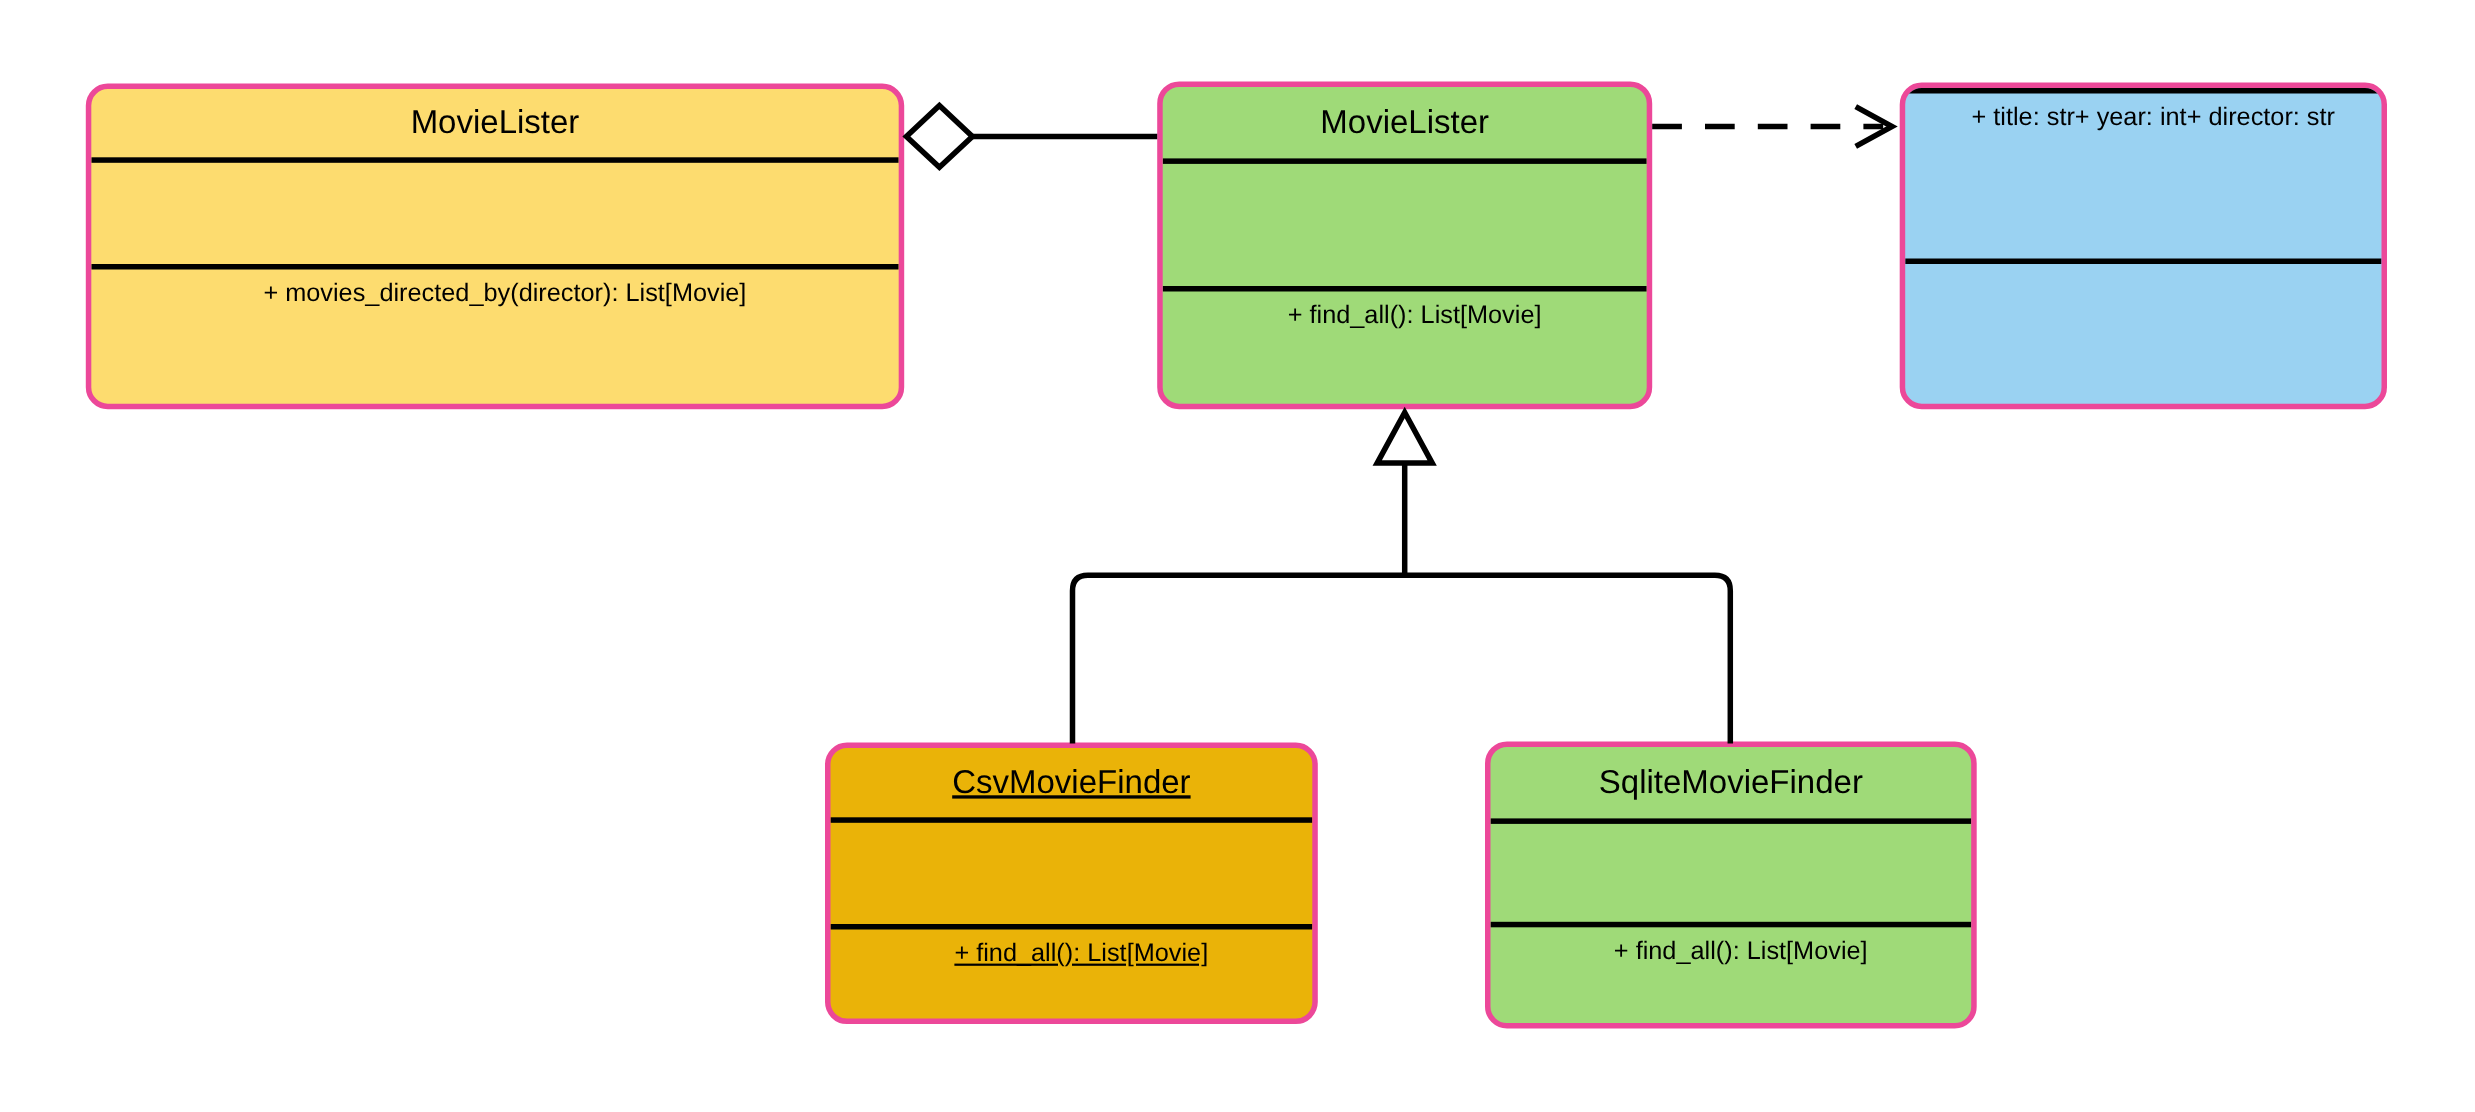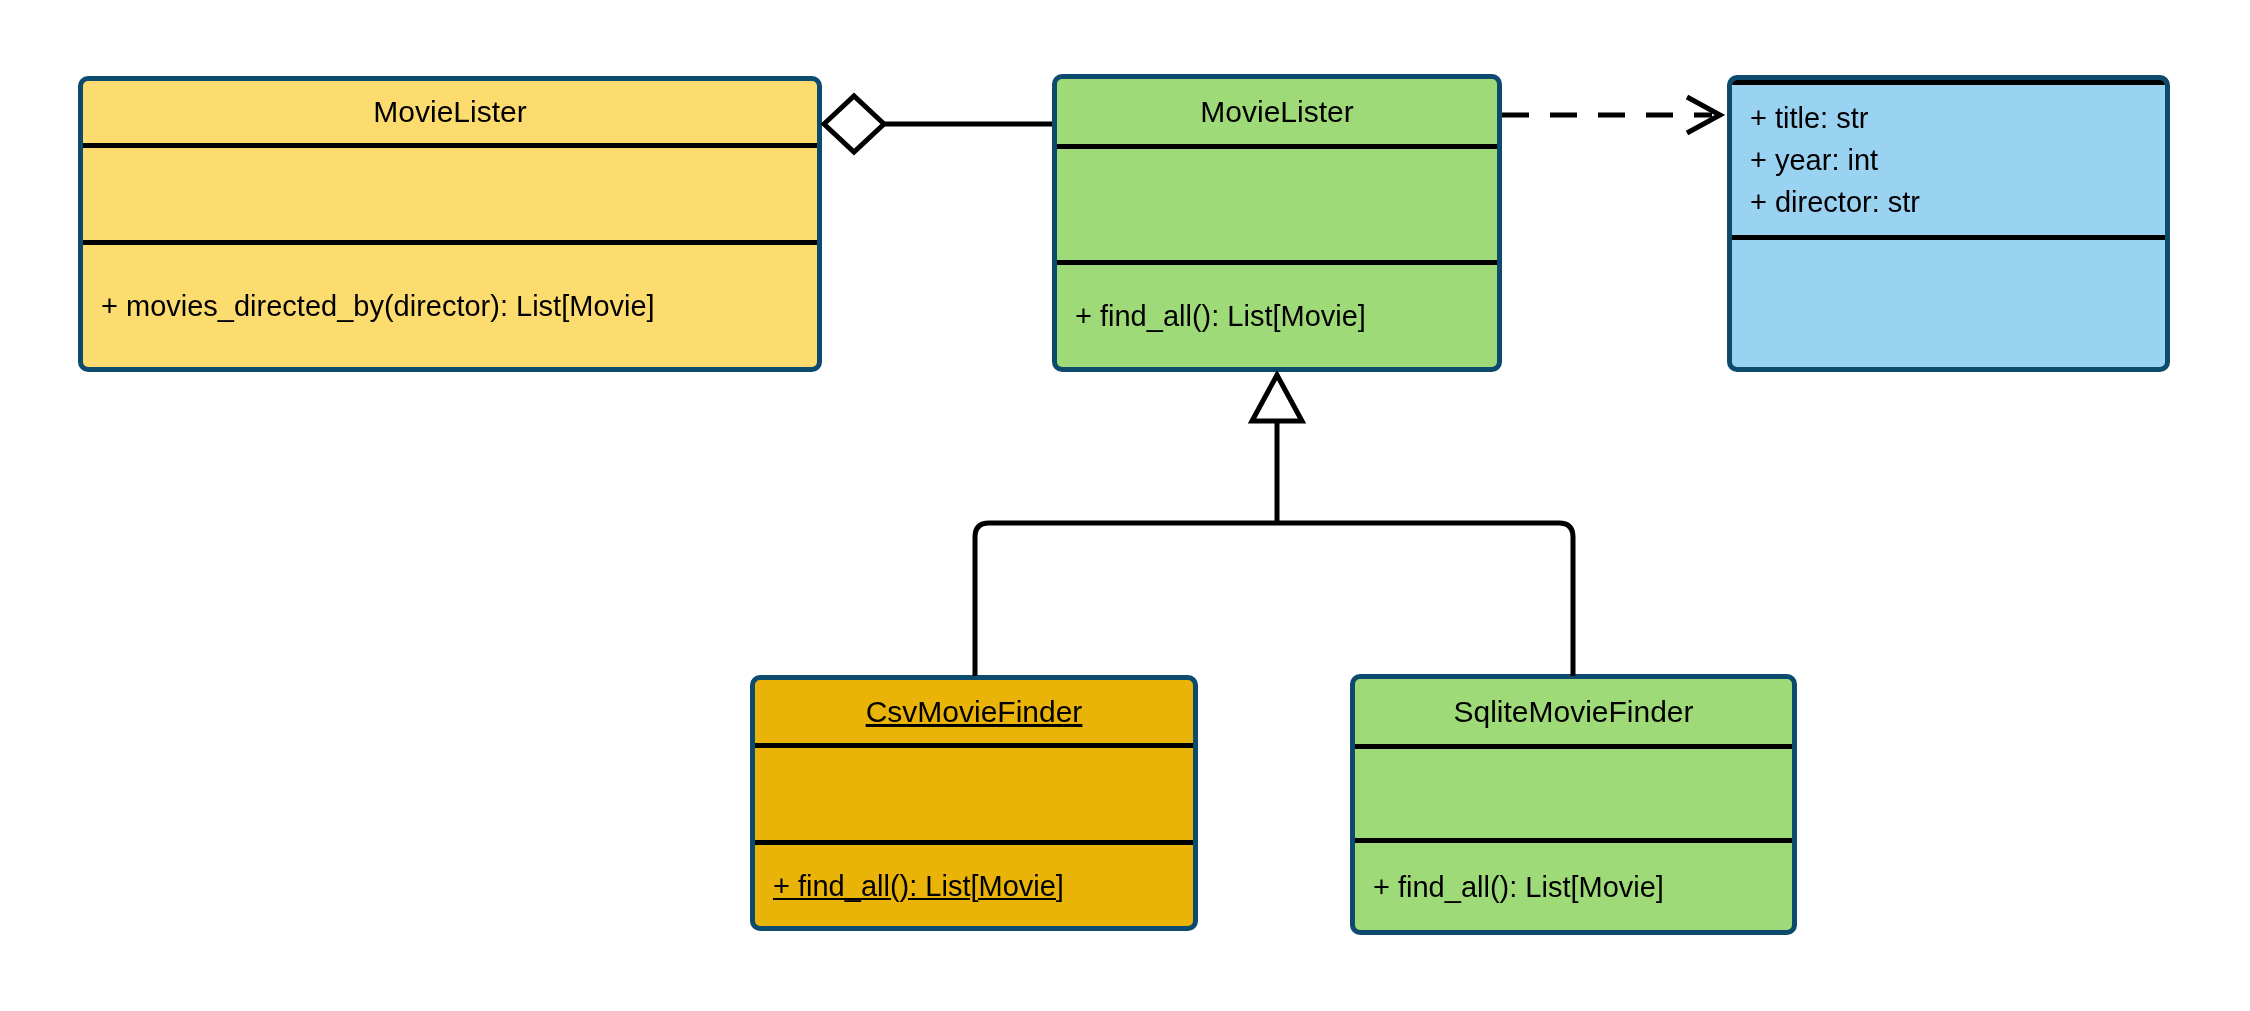--- a/index.html
+++ b/index.html
@@ -8,40 +8,40 @@
     position: relative;
     width: 2250px;
     height: 1011px;
     background: #ffffff;
     font-family: "Liberation Sans", sans-serif;
     color: #000000;
     overflow: hidden;
   }
   .uml-class {
     position: absolute;
-    border: 5px solid #0c4a6e;
-    border-radius: 10px;
+    border: 5px solid #ec4899;
+    border-radius: 20px;
     display: flex;
     flex-direction: column;
     overflow: hidden;
   }
   .uml-section { border-top: 5px solid #000000; }
   .uml-title {
     display: flex;
     align-items: center;
     justify-content: center;
     font-size: 30px;
     flex: 0 0 auto;
   }
   .uml-members {
     display: flex;
-    flex-direction: column;
+    flex-direction: row;
     justify-content: center;
     padding-left: 18px;
-    font-size: 29px;
+    font-size: 23px;
     line-height: 42px;
     flex: 0 0 auto;
   }
   .grow { flex: 1 1 auto; }
   .member { white-space: nowrap; }
   svg.connectors {
     position: absolute;
     left: 0; top: 0;
     width: 2250px;
     height: 1011px;

